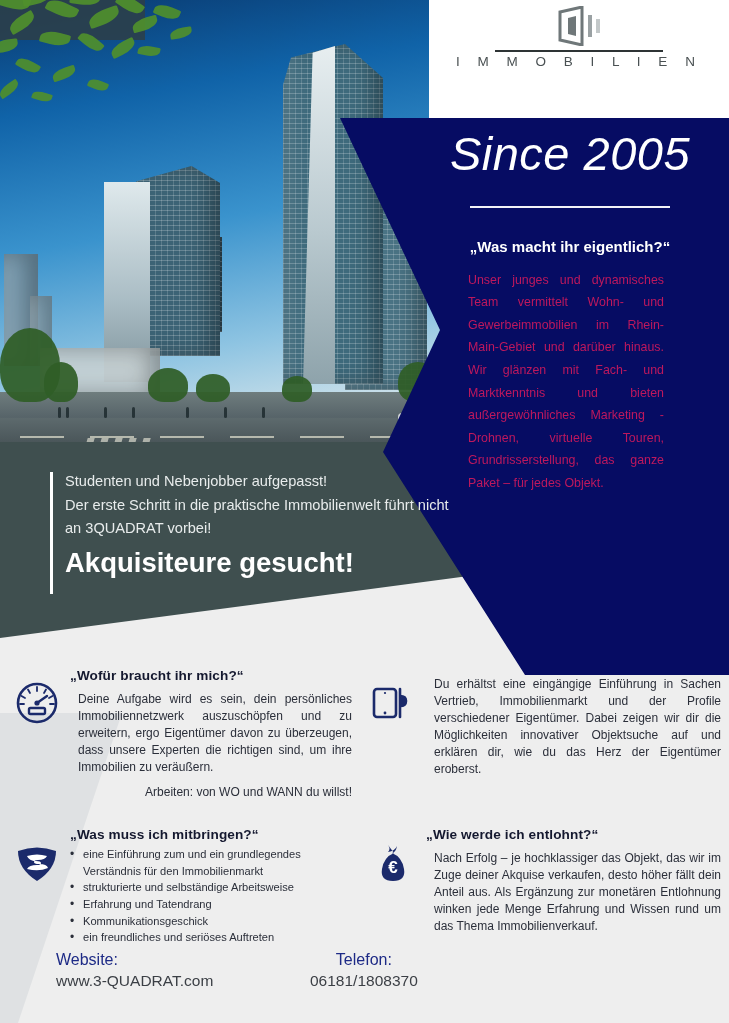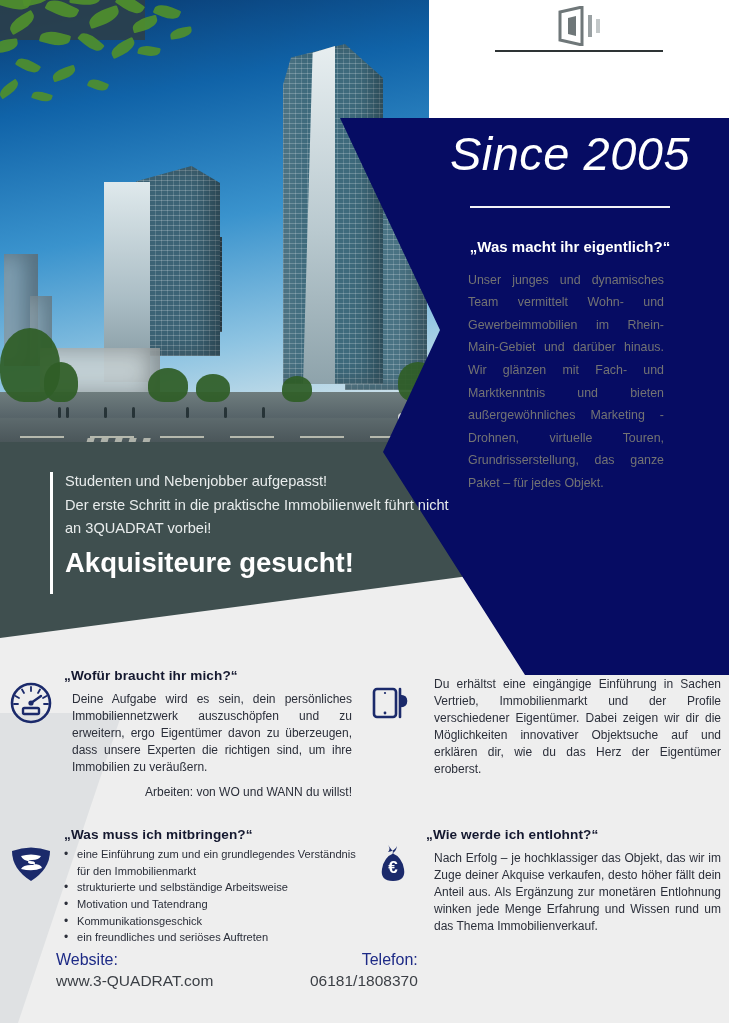--- a/index.html
+++ b/index.html
@@ -78,21 +78,21 @@
     position:absolute;left:0;top:0;width:729px;height:690px;
     background:#060c63;
     clip-path:polygon(340px 118px, 729px 118px, 729px 675px, 525px 675px, 383px 452px, 440px 330px);
     z-index:3;
   }
   .navy-content{position:absolute;z-index:4;left:440px;top:128px;width:260px;}
   .since{color:#ffffff;font-style:italic;font-size:47px;font-weight:400;letter-spacing:.5px;
     text-align:center;margin:0;line-height:1.1;}
   .navy-rule{width:200px;height:2px;background:#ffffff;margin:26px auto 30px;opacity:.95;}
   .navy-q{color:#ffffff;font-size:15px;font-weight:bold;text-align:center;margin:0 0 14px;}
-  .navy-p{color:#737373;font-size:12.4px;line-height:1.82;text-align:justify;margin:0 0 0 28px;width:196px;}
+  .navy-p{color:#be185d;font-size:12.4px;line-height:1.82;text-align:justify;margin:0 0 0 28px;width:196px;}
 
   
   .gray{
     position:absolute;left:0;top:430px;width:729px;height:230px;
     background:#3f4f4f;
     clip-path:polygon(0 12px, 470px 12px, 520px 12px, 590px 130px, 0 208px);
     z-index:2;
   }
   .gray-inner{position:absolute;z-index:5;left:50px;top:470px;width:470px;}
   .accent-bar{position:absolute;left:0;top:2px;width:3px;height:122px;background:#ffffff;}
@@ -100,38 +100,38 @@
   .gray-head{color:#ffffff;font-size:27.5px;font-weight:bold;margin:6px 0 0 15px;line-height:1.15;}
 
   
   .light{position:absolute;left:0;top:600px;width:729px;height:423px;background:#eeeeee;z-index:1;}
   .light-wedge{position:absolute;left:0;bottom:0;width:300px;height:310px;background:#dfe1e3;
     clip-path:polygon(0 0,122px 0,18px 310px,0 310px);z-index:1;}
 
   .qa-grid{position:absolute;z-index:6;left:0;top:668px;width:729px;}
   .qa-row{display:flex;width:729px;}
   .qa-cell{display:flex;gap:10px;box-sizing:border-box;}
-  .qa-cell.left{width:360px;padding-left:8px;}
+  .qa-cell.left{width:360px;padding-left:14px;}
   .qa-cell.right{width:369px;padding-left:10px;}
   .qa-icon{flex:0 0 auto;width:46px;height:46px;margin-top:12px;}
   .qa-body{flex:1 1 auto;}
   .qa-title{color:#14182f;font-size:13.6px;font-weight:bold;margin:0 0 4px;letter-spacing:.1px;}
   .qa-text{color:#2b2f3a;font-size:12px;line-height:1.42;margin:8px;text-align:justify;}
   .qa-text.noj{text-align:right;}
   .qa-list{margin:0;padding:0;list-style:none;}
   .qa-list li{color:#2b2f3a;font-size:11.1px;line-height:1.5;padding-left:13px;position:relative;}
   .qa-list li:before{content:"\2022";position:absolute;left:0;top:-1px;font-size:12px;color:#2b2f3a;}
 
   
   .footer{position:absolute;z-index:7;left:0;bottom:0;width:729px;height:88px;}
   .f-col{position:absolute;}
   .f-label{color:#1d2a86;font-size:16px;margin:0 0 3px;}
   .f-value{color:#3b3f45;font-size:15.5px;margin:0;}
   .f-web{left:56px;top:16px;text-align:left;}
-  .f-tel{left:310px;top:16px;text-align:right;}
+  .f-tel{left:310px;top:16px;text-align:center;}
   .f-mail{right:28px;top:16px;text-align:right;}
 </style>
 </head>
 <body>
 
 <div class="page">
 
   <div class="hero">
     <div class="hero-sky"></div>
 
@@ -215,20 +215,21 @@
   <div class="logo-wrap">
     <span class="logo-mark">
       <svg viewBox="0 0 62 40" width="62" height="40" aria-hidden="true">
         <polygon points="12,6 34,1 34,39 12,34" fill="none" stroke="#6f7779" stroke-width="3"></polygon>
         <polygon points="20,12 28,10 28,30 20,28" fill="#6f7779"></polygon>
         <rect x="40" y="9" width="4" height="22" fill="#9aa1a3"></rect>
         <rect x="48" y="13" width="4" height="14" fill="#c3c8c9"></rect>
       </svg>
     </span>
     <div class="logo-rule"></div>
+    <div class="logo-sub">I M M O B I L I E N</div>
   </div>
 
   <div class="light"></div>
   <div class="light-wedge"></div>
 
   <div class="gray"></div>
   <div class="gray-inner">
     <div class="accent-bar"></div>
     <p class="gray-line">Studenten und Nebenjobber aufgepasst!</p>
     <p class="gray-line">Der erste Schritt in die praktische Immobilienwelt führt nicht</p>
@@ -290,21 +291,21 @@
           <svg viewBox="0 0 46 46" width="46" height="46" aria-hidden="true">
             <path d="M4 12 q19 -7 38 0 q0 18 -19 30 Q4 30 4 12 Z" fill="#1b2a6b"></path>
             <path d="M13 17 q10 -3 20 0 q-2 4 -9 4 q-4 0 -4 2 q0 2 5 2 q8 0 9 4 q-9 4 -21 1 q2 -4 10 -4 q4 0 4 -2 q0 -2 -5 -2 q-7 0 -9 -5 Z" fill="#ffffff"></path>
           </svg>
         </span>
         <div class="qa-body">
           <h3 class="qa-title">„Was muss ich mitbringen?“</h3>
           <ul class="qa-list">
             <li>eine Einführung zum und ein grundlegendes Verständnis für den Immobilienmarkt</li>
             <li>strukturierte und selbständige Arbeitsweise</li>
-            <li>Motivation und Tatendrang</li>
+            <li>Erfahrung und Tatendrang</li>
             <li>Kommunikationsgeschick</li>
             <li>ein freundliches und seriöses Auftreten</li>
           </ul>
         </div>
       </div>
 
       <div class="qa-cell right">
         <span class="qa-icon">
           <svg viewBox="0 0 46 46" width="46" height="46" aria-hidden="true">
             <path d="M18 6 q3 4 0 7 q7 -1 9 -6 q-1 6 -5 7 q10 4 12 16 q2 12 -11 12 q-13 0 -11 -12 q2 -12 12 -16 Z" fill="#1b2a6b"></path>

